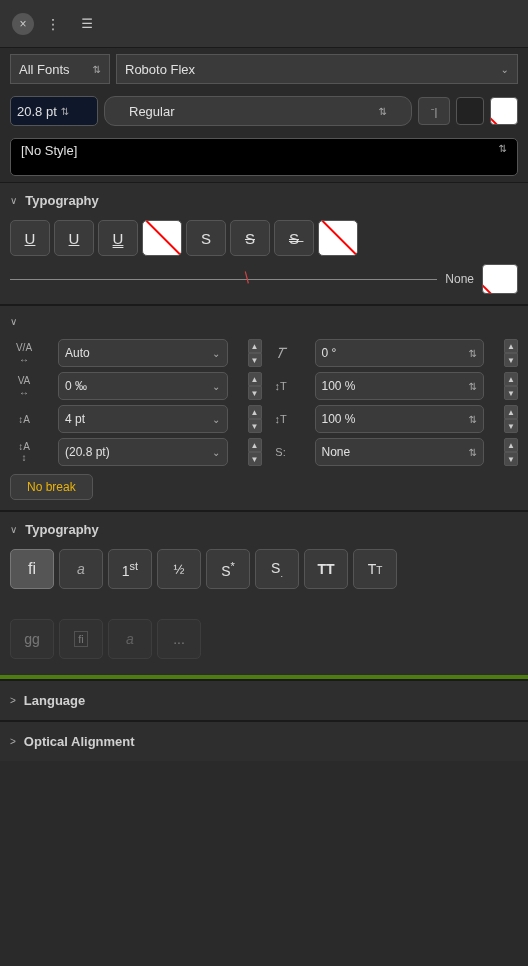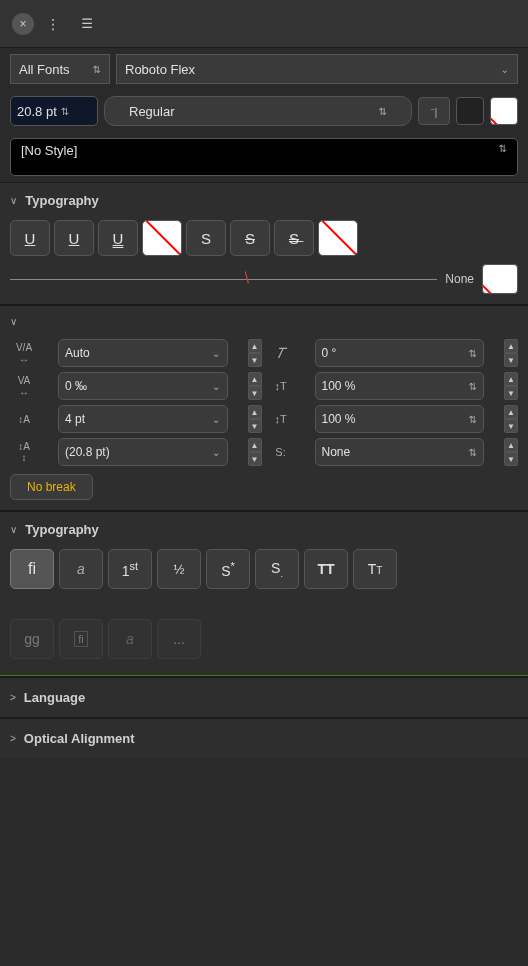--- a/index.html
+++ b/index.html
@@ -282,21 +282,21 @@
       color: #eab308;
       padding: 5px 16px;
       font-size: 12px;
       cursor: pointer;
     }
 
     
     .typography-panel {
       background: #2e2e2e;
       padding: 6px 10px 10px 10px;
-      border-bottom: 1px solid #4d7c0f;
+      border-bottom: 4px solid #4d7c0f;
     }
     .typo-row {
       display: flex;
       gap: 5px;
       margin-bottom: 6px;
     }
     .typo-btn {
       width: 44px; height: 40px;
       background: #3a3a3a;
       border: 1px solid #555;

